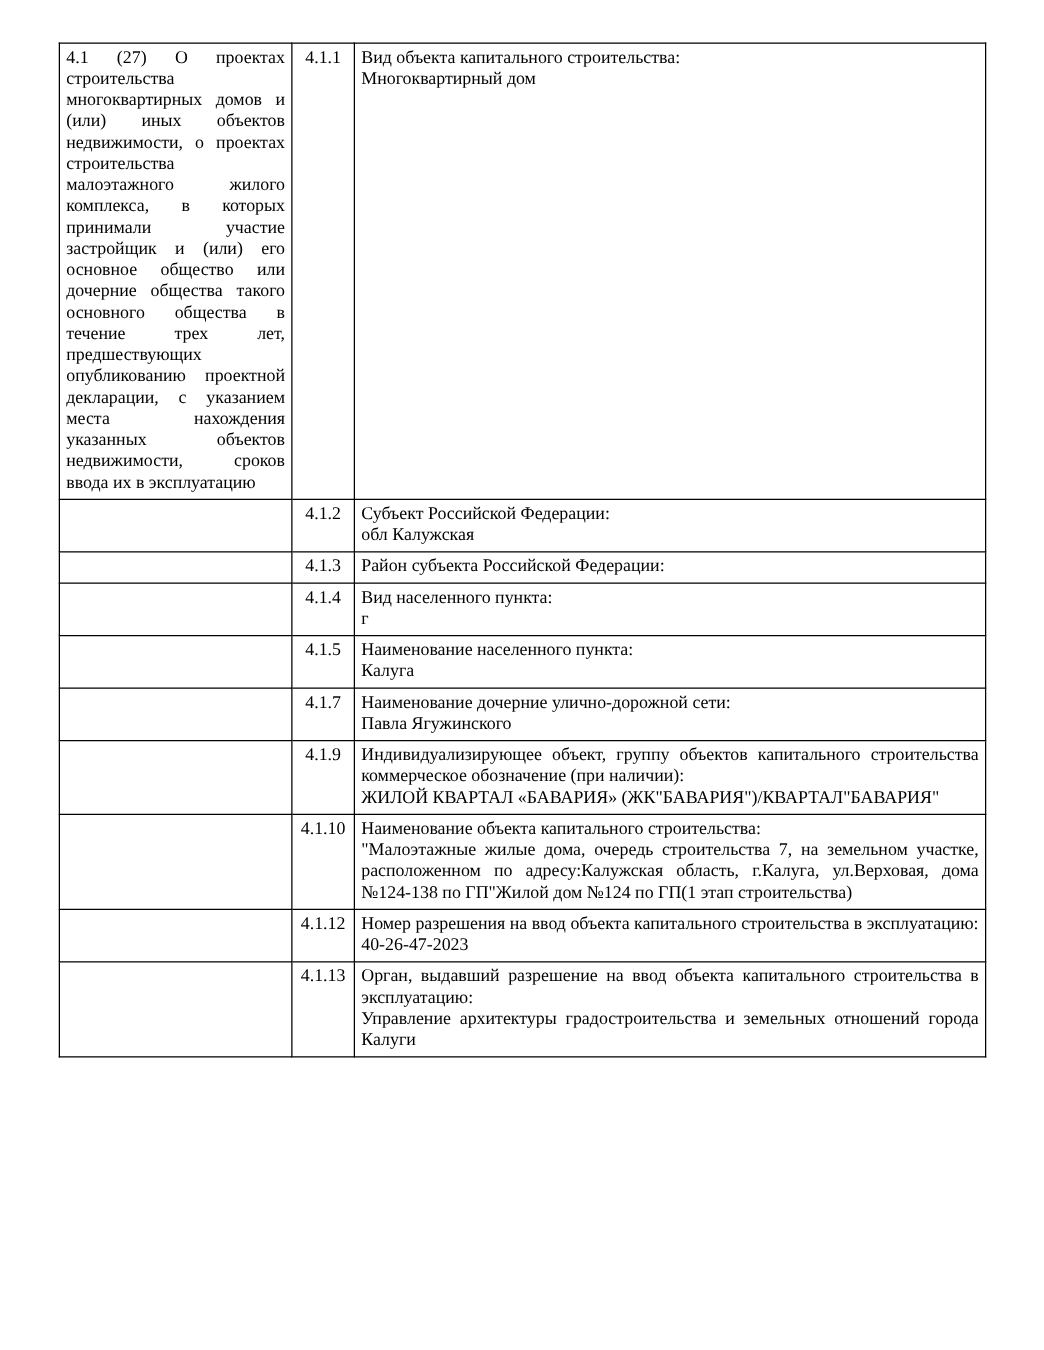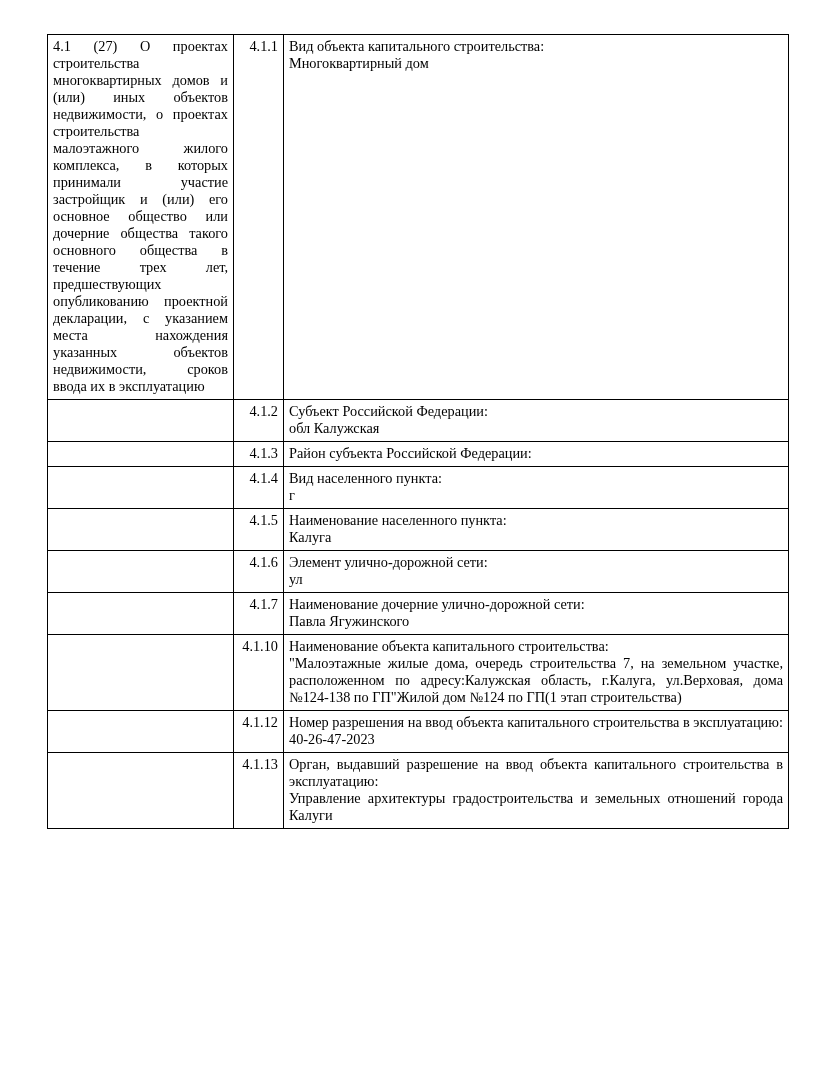--- a/index.html
+++ b/index.html
@@ -38,21 +38,21 @@
 
   td.col-left {
     text-align: justify;
     text-justify: inter-word;
     hyphens: manual;
     padding-top: 4px;
     padding-left: 5px;
     padding-right: 4px;
   }
   td.col-code {
-    text-align: right;
+    text-align: center;
     vertical-align: middle;
     font-size: 14.3px;
   }
   td.col-body {
     vertical-align: middle;
   }
   .lbl {
     display: block;
     font-weight: normal;
   }
@@ -117,39 +117,39 @@
 
       <tr>
         <td class="empty-cell"></td>
         <td class="col-code">4.1.5</td>
         <td class="col-body">
           <span class="lbl">Наименование населенного пункта:</span>
           <span class="val">Калуга</span>
         </td>
       </tr>
 
-      <tr>
-        <td class="empty-cell"></td>
-        <td class="col-code">4.1.6</td>
-        <td class="col-body">
-          <span class="lbl">Элемент улично-дорожной сети:</span>
-          <span class="val">ул</span>
-        </td>
-      </tr>
 
       <tr>
         <td class="empty-cell"></td>
         <td class="col-code">4.1.7</td>
         <td class="col-body">
           <span class="lbl">Наименование дочерние улично-дорожной сети:</span>
           <span class="val">Павла Ягужинского</span>
         </td>
       </tr>
 
 
+      <tr>
+        <td class="empty-cell"></td>
+        <td class="col-code">4.1.9</td>
+        <td class="col-body">
+          <span class="lbl justify">Индивидуализирующее объект, группу объектов капитального строительства коммерческое обозначение (при наличии):</span>
+          <span class="val justify">ЖИЛОЙ КВАРТАЛ «БАВАРИЯ» (ЖК"БАВАРИЯ")/КВАРТАЛ"БАВАРИЯ"</span>
+        </td>
+      </tr>
 
       <tr>
         <td class="empty-cell"></td>
         <td class="col-code">4.1.10</td>
         <td class="col-body">
           <span class="lbl">Наименование объекта капитального строительства:</span>
           <span class="val justify">"Малоэтажные жилые дома, очередь строительства 7, на земельном участке, расположенном по адресу:Калужская область, г.Калуга, ул.Верховая, дома №124-138 по ГП"Жилой дом №124 по ГП(1 этап строительства)</span>
         </td>
       </tr>
 

